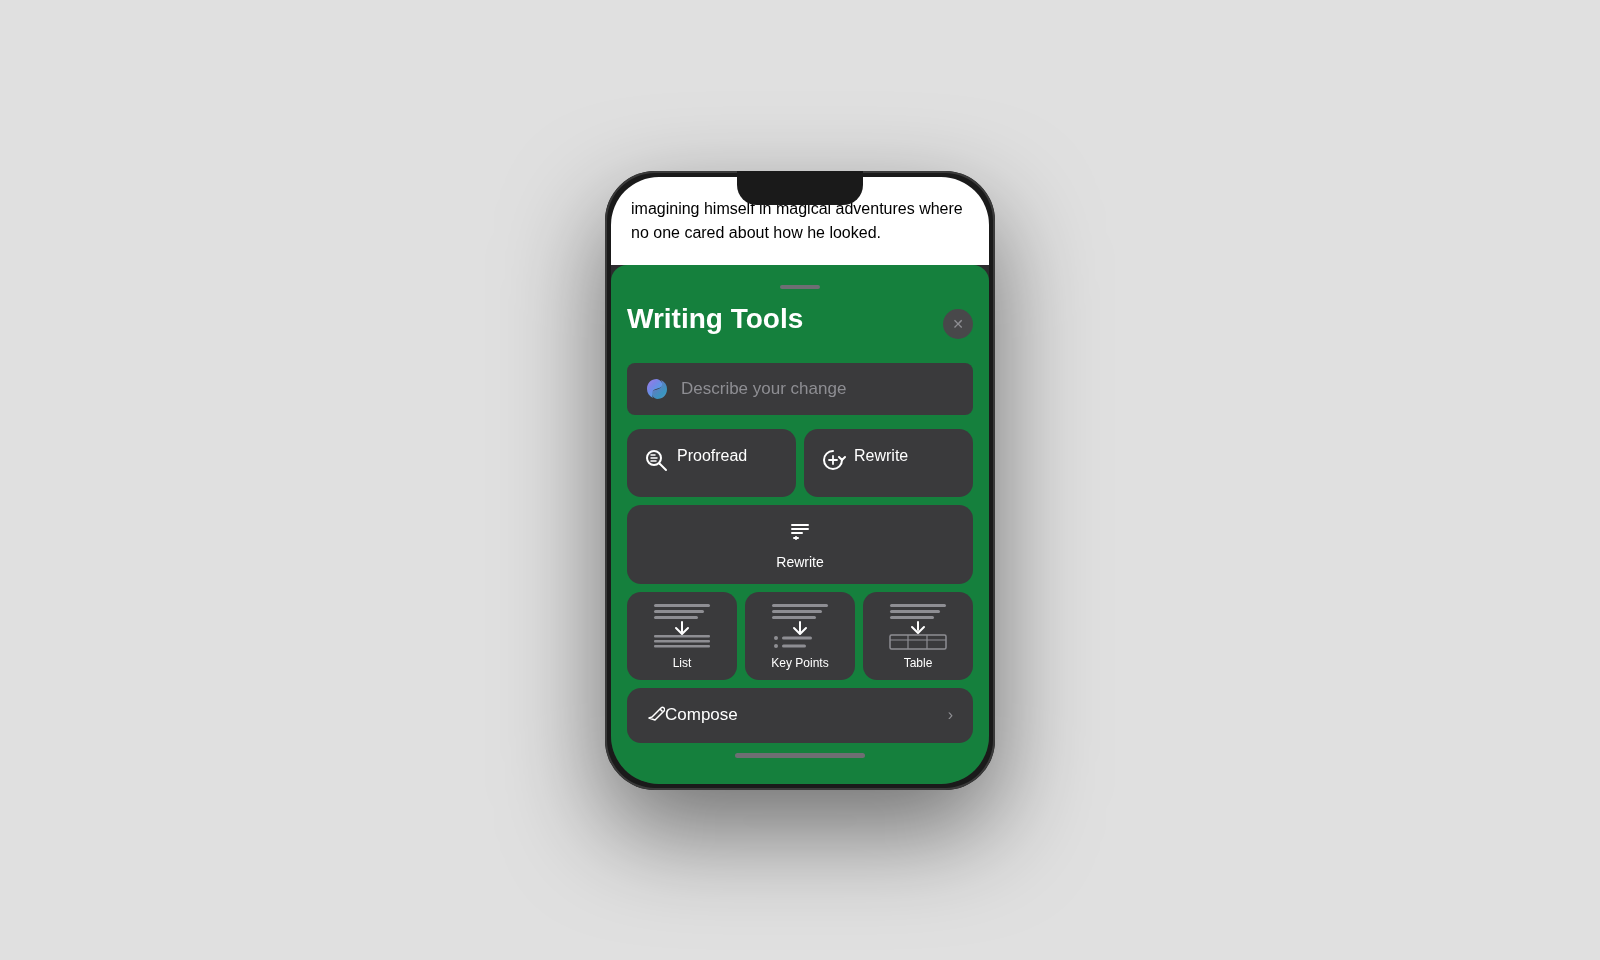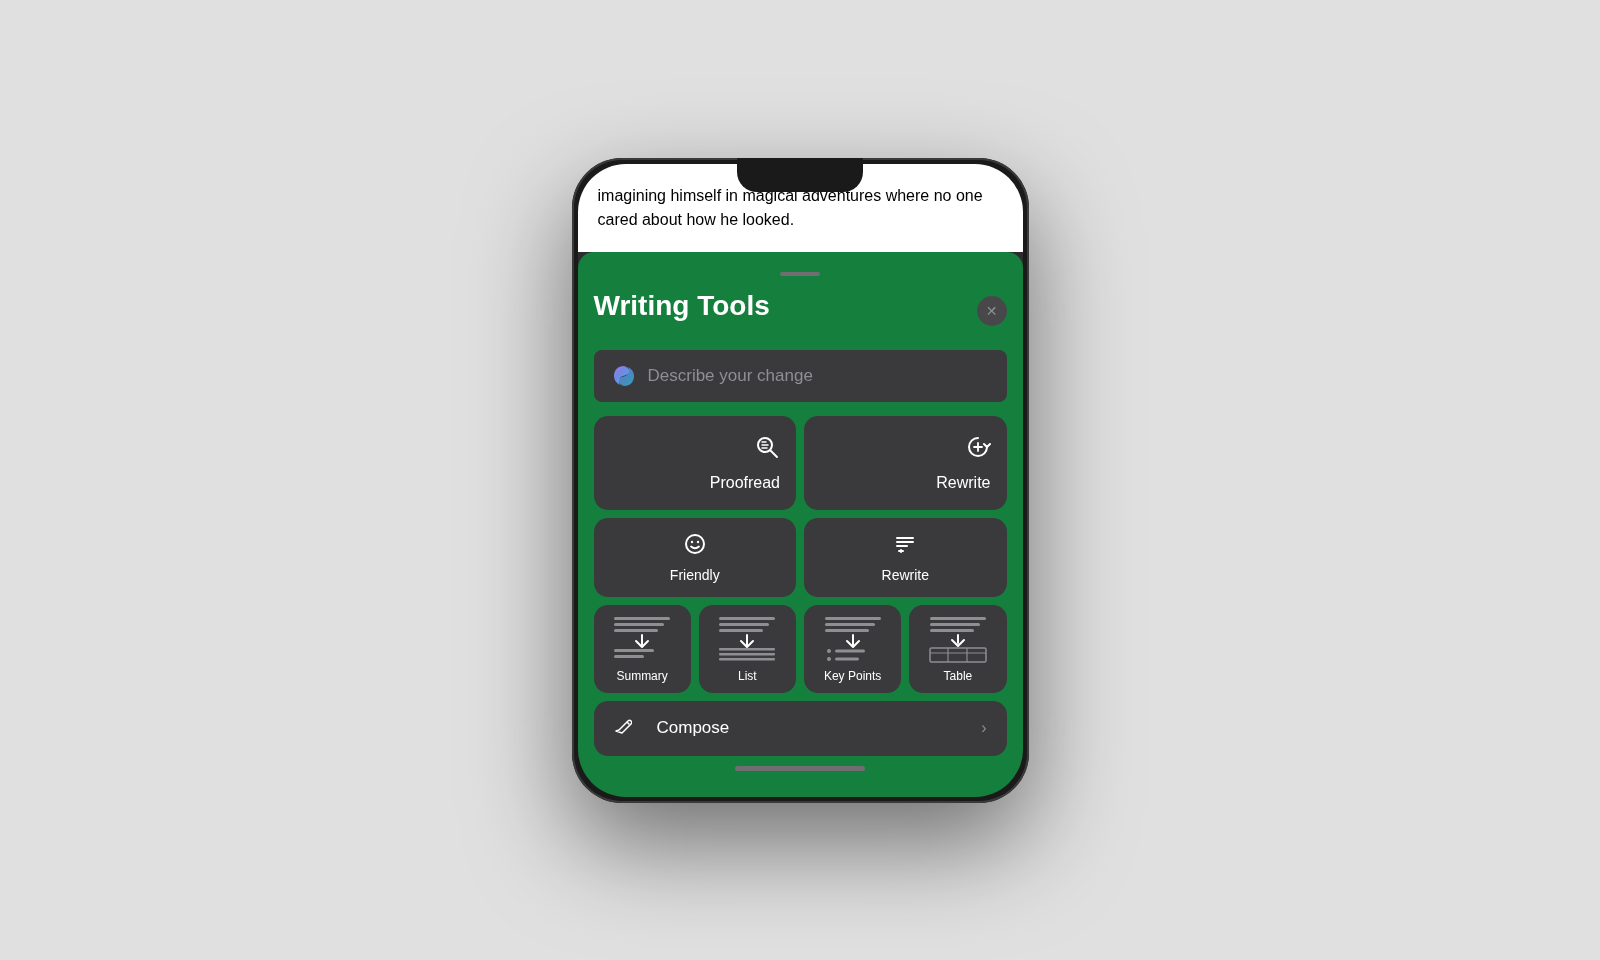--- a/index.html
+++ b/index.html
@@ -8,21 +8,21 @@
       background: #e0e0e0;
       display: flex;
       align-items: center;
       justify-content: center;
       min-height: 960px;
       width: 1600px;
       font-family: -apple-system, BlinkMacSystemFont, 'SF Pro Display', 'Helvetica Neue', sans-serif;
     }
 
     .phone-frame {
-      width: 457px;
+      width: 390px;
       background: #1a1a1a;
       border-radius: 50px;
       padding: 0;
       box-shadow: 0 40px 100px rgba(0,0,0,0.5), inset 0 0 0 2px #3a3a3a;
       overflow: hidden;
       position: relative;
     }
 
     .phone-notch {
       width: 126px;
@@ -103,22 +103,22 @@
       gap: 8px;
     }
 
     .tool-btn-large {
       flex: 1;
       background: #3a3a3c;
       border-radius: 14px;
       border: none;
       padding: 18px 16px;
       display: flex;
-      flex-direction: column;
-      align-items: flex-end;
+      flex-direction: row;
+      align-items: flex-start;
       gap: 8px;
       cursor: pointer;
       color: #ffffff;
     }
 
     .tool-btn-large .icon-wrap {
       font-size: 22px;
     }
 
     .tool-btn-large .tool-label {
@@ -203,21 +203,21 @@
       align-items: center;
       justify-content: space-between;
       cursor: pointer;
       color: #ffffff;
       margin-top: 8px;
     }
 
     .compose-left {
       display: flex;
       align-items: center;
-      gap: 25px;
+      gap: 0;
     }
 
     .compose-left .icon-wrap {
       font-size: 18px;
     }
 
     .compose-label {
       font-size: 17px;
       font-weight: 500;
       color: #ffffff;
@@ -304,58 +304,33 @@
               </svg>
             </span>
             <span class="tool-label">Rewrite</span>
           </button>
         </div>
 
         <div class="tools-row-three">
           <button class="tool-btn-medium">
             <span class="icon-wrap">
               <svg width="24" height="24" viewBox="0 0 24 24" fill="none">
-                <circle cx="12" cy="12" r="9" stroke="white" stroke-width="2" fill="none"></circle>
-                <circle cx="9" cy="10" r="1.2" fill="white"></circle>
-                <circle cx="15" cy="10" r="1.2" fill="white"></circle>
-                <path d="M8 14.5 Q12 18 16 14.5" stroke="white" stroke-width="1.8" stroke-linecap="round" fill="none"></path>
-              </svg>
-            </span>
-            <span class="tool-label">Friendly</span>
-          </button>
-          <button class="tool-btn-medium">
-            <span class="icon-wrap">
-              <svg width="24" height="24" viewBox="0 0 24 24" fill="none">
                 <line x1="4" y1="6" x2="20" y2="6" stroke="white" stroke-width="2" stroke-linecap="round"></line>
                 <line x1="4" y1="10" x2="20" y2="10" stroke="white" stroke-width="2" stroke-linecap="round"></line>
                 <line x1="4" y1="14" x2="14" y2="14" stroke="white" stroke-width="2" stroke-linecap="round"></line>
                 <line x1="8" y1="18" x2="8" y2="20" stroke="white" stroke-width="2" stroke-linecap="round"></line>
                 <line x1="6" y1="19" x2="10" y2="19" stroke="white" stroke-width="2" stroke-linecap="round"></line>
               </svg>
             </span>
             <span class="tool-label">Rewrite</span>
           </button>
         </div>
 
         <div class="convert-row">
 
-          <button class="convert-btn">
-            <div class="convert-icon">
-              <svg viewBox="0 0 64 52" fill="none">
-                <rect x="4" y="4" width="56" height="3" rx="1.5" fill="#8e8e93"></rect>
-                <rect x="4" y="10" width="50" height="3" rx="1.5" fill="#8e8e93"></rect>
-                <rect x="4" y="16" width="44" height="3" rx="1.5" fill="#8e8e93"></rect>
-                <line x1="32" y1="22" x2="32" y2="32" stroke="white" stroke-width="2" stroke-linecap="round"></line>
-                <polyline points="26,28 32,34 38,28" stroke="white" stroke-width="2" stroke-linecap="round" stroke-linejoin="round" fill="none"></polyline>
-                <rect x="4" y="36" width="40" height="3" rx="1.5" fill="#8e8e93"></rect>
-                <rect x="4" y="42" width="30" height="3" rx="1.5" fill="#8e8e93"></rect>
-              </svg>
-            </div>
-            <span class="tool-label">Summary</span>
-          </button>
 
           <button class="convert-btn">
             <div class="convert-icon">
               <svg viewBox="0 0 64 52" fill="none">
                 <rect x="4" y="4" width="56" height="3" rx="1.5" fill="#8e8e93"></rect>
                 <rect x="4" y="10" width="50" height="3" rx="1.5" fill="#8e8e93"></rect>
                 <rect x="4" y="16" width="44" height="3" rx="1.5" fill="#8e8e93"></rect>
                 <line x1="32" y1="22" x2="32" y2="32" stroke="white" stroke-width="2" stroke-linecap="round"></line>
                 <polyline points="26,28 32,34 38,28" stroke="white" stroke-width="2" stroke-linecap="round" stroke-linejoin="round" fill="none"></polyline>
                 <rect x="4" y="35" width="56" height="2.5" rx="1" fill="#8e8e93"></rect>

